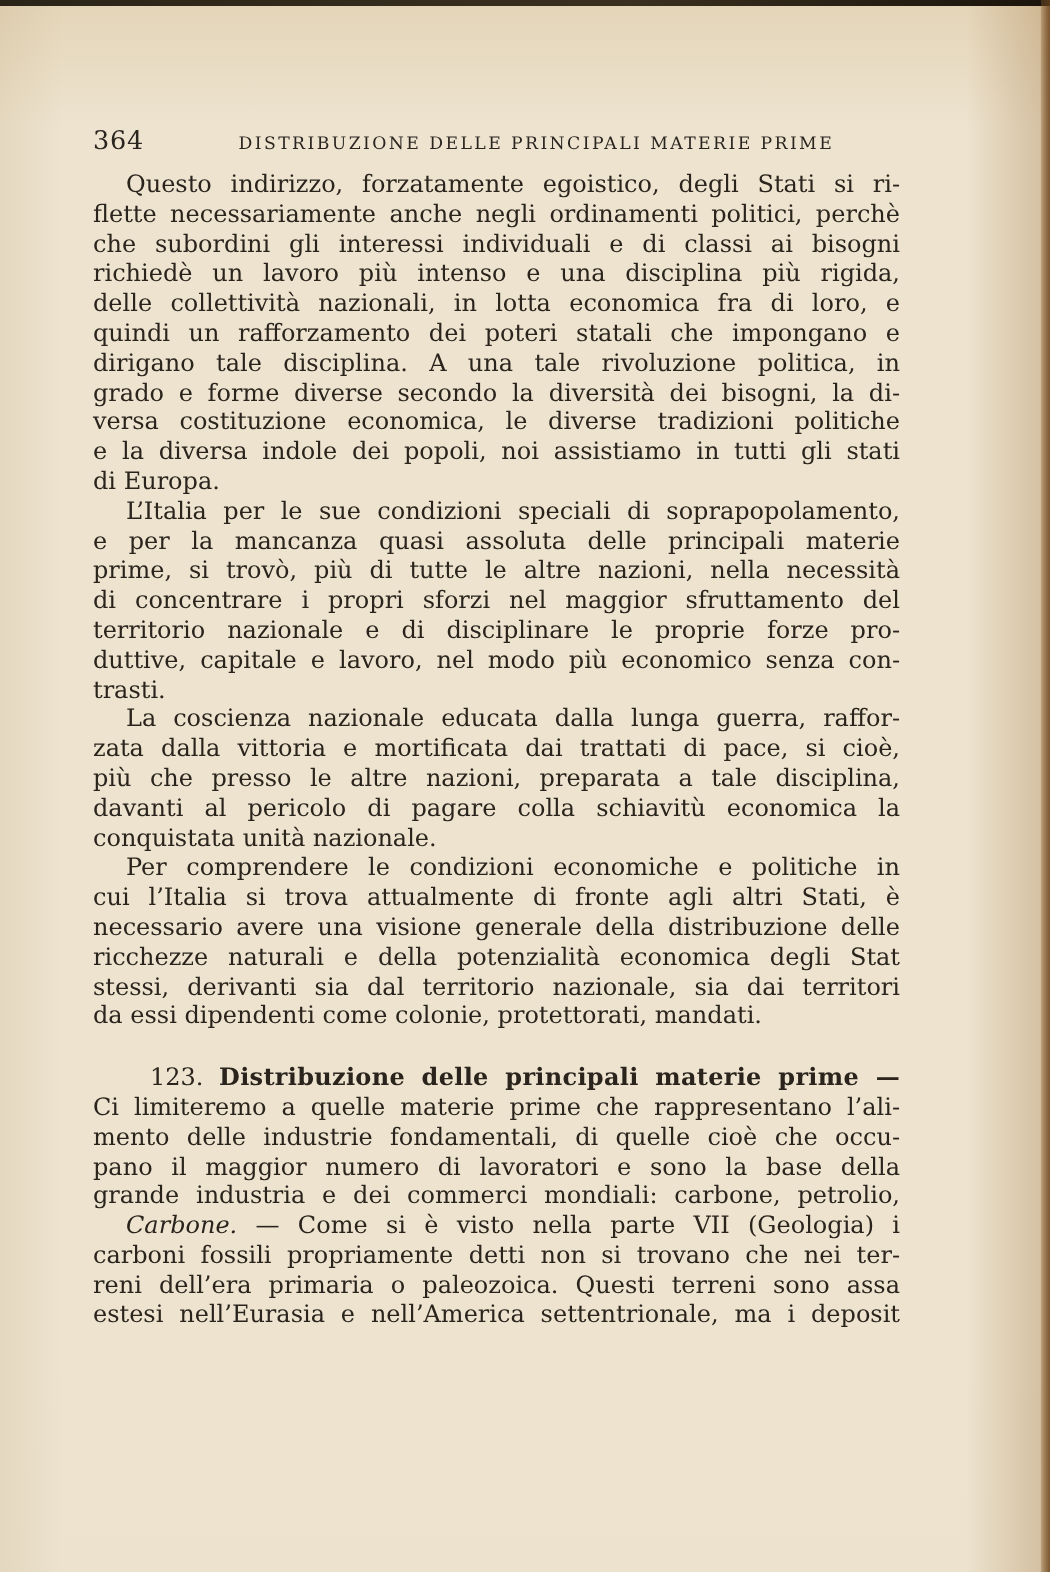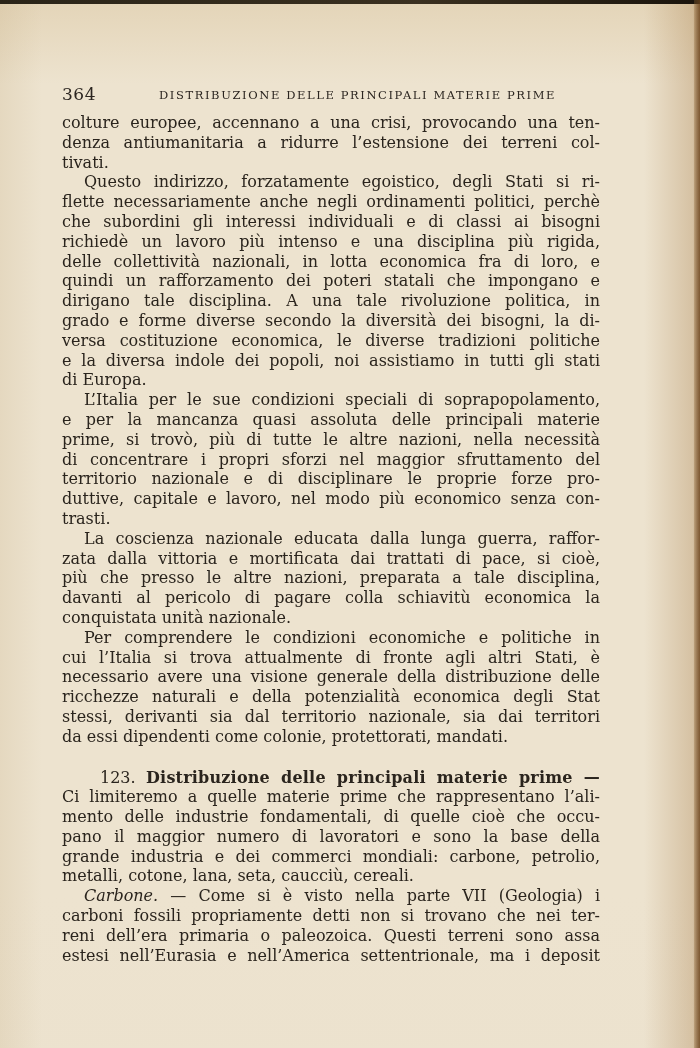--- a/index.html
+++ b/index.html
@@ -112,25 +112,20 @@
   <div class="top-edge"></div>
   <div class="right-edge"></div>
 
   <div class="running-head">
     <span class="page-number">364</span>
     <span class="running-title">Distribuzione delle principali materie prime</span>
   </div>
 
   <div class="body-text">
 
-    <div>
-      <span class="line">colture europee, accennano a una crisi, provocando una ten-</span>
-      <span class="line">denza antiumanitaria a ridurre l’estensione dei terreni col-</span>
-      <span class="line last">tivati.</span>
-    </div>
 
     <div>
       <span class="line indent">Questo indirizzo, forzatamente egoistico, degli Stati si ri-</span>
       <span class="line">flette necessariamente anche negli ordinamenti politici, perchè</span>
       <span class="line">che subordini gli interessi individuali e di classi ai bisogni</span>
       <span class="line">richiedè un lavoro più intenso e una disciplina più rigida,</span>
       <span class="line">delle collettività nazionali, in lotta economica fra di loro, e</span>
       <span class="line">quindi un rafforzamento dei poteri statali che impongano e</span>
       <span class="line">dirigano tale disciplina. A una tale rivoluzione politica, in</span>
       <span class="line">grado e forme diverse secondo la diversità dei bisogni, la di-</span>
@@ -167,21 +162,20 @@
     </div>
 
     <div class="section-gap"></div>
 
     <div>
       <span class="line indent"><span class="section-number">123.</span> <span class="section-title">Distribuzione delle principali materie prime —</span></span>
       <span class="line">Ci limiteremo a quelle materie prime che rappresentano l’ali-</span>
       <span class="line">mento delle industrie fondamentali, di quelle cioè che occu-</span>
       <span class="line">pano il maggior numero di lavoratori e sono la base della</span>
       <span class="line">grande industria e dei commerci mondiali: carbone, petrolio,</span>
-      <span class="line last">metalli, cotone, lana, seta, caucciù, cereali.</span>
 
       <span class="line indent"><span class="italic">Carbone.</span><span> — Come si è visto nella parte VII (Geologia) i</span></span>
       <span class="line">carboni fossili propriamente detti non si trovano che nei ter-</span>
       <span class="line">reni dell’era primaria o paleozoica. Questi terreni sono assa</span>
       <span class="line">estesi nell’Eurasia e nell’America settentrionale, ma i deposit</span>
     </div>
   </div>
 </div>
 
 </body></html>

